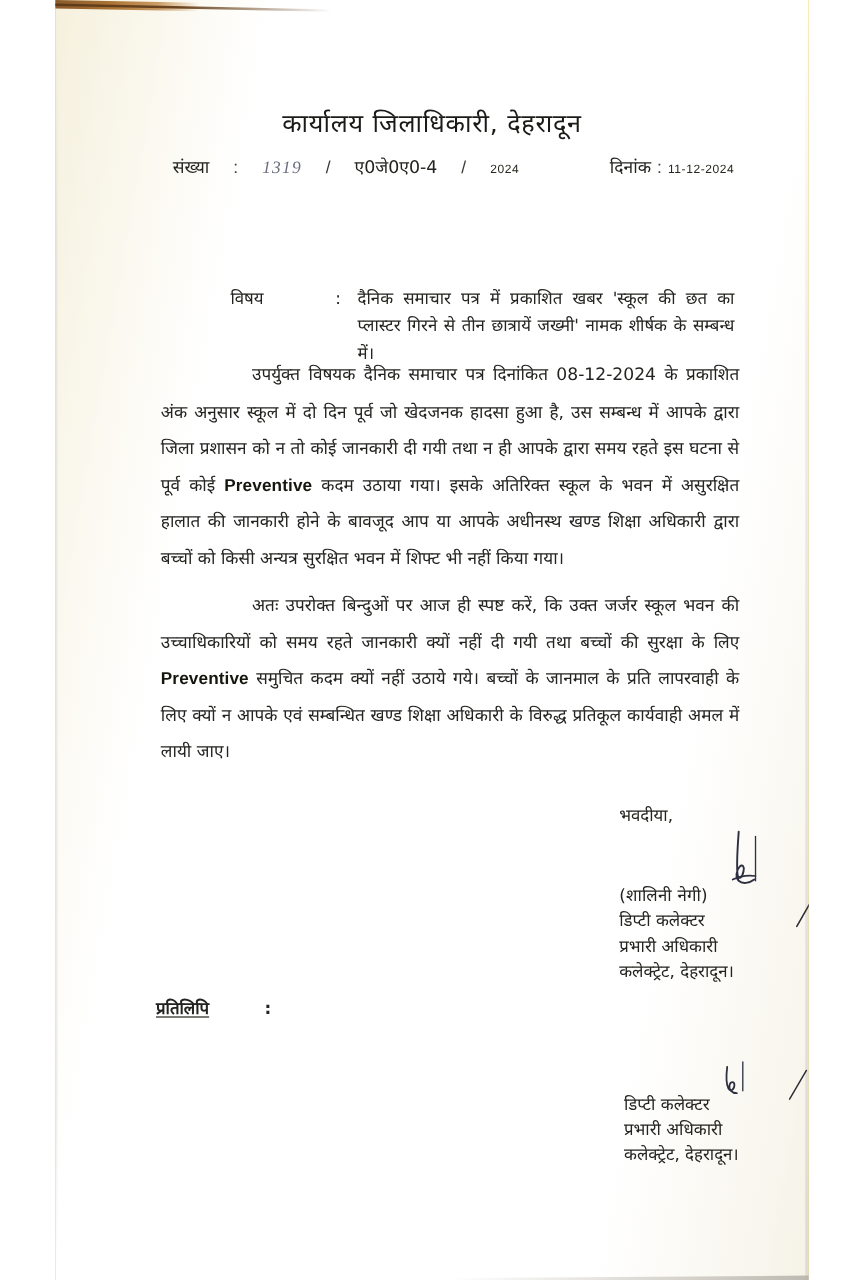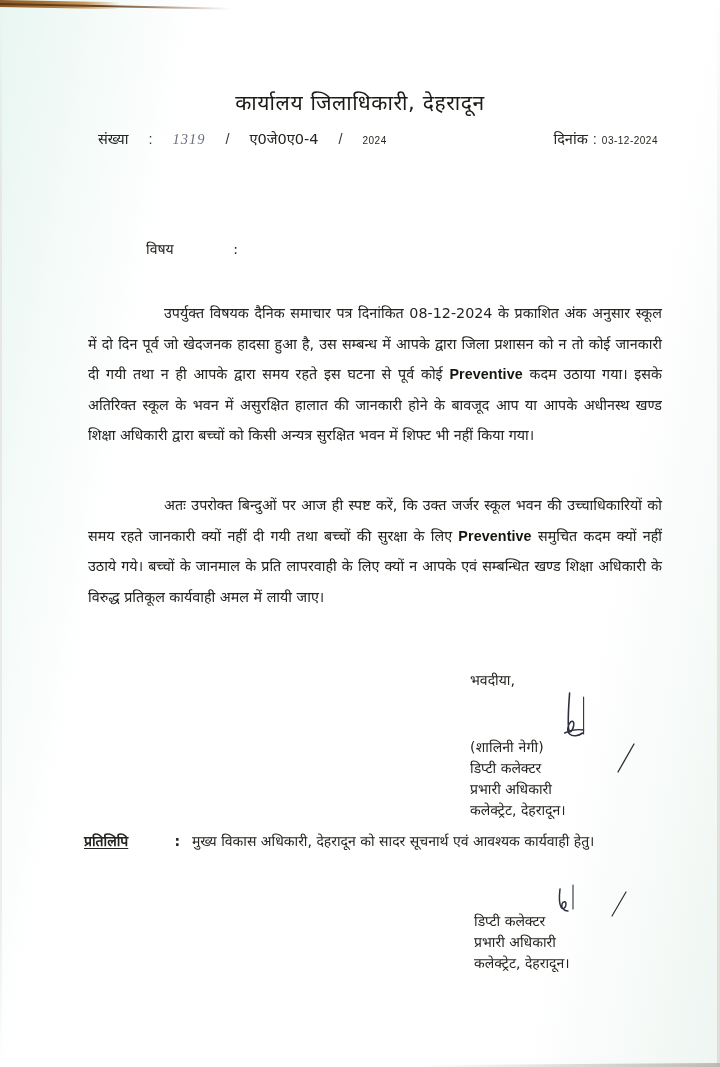--- a/index.html
+++ b/index.html
@@ -6,24 +6,24 @@
   html, body {
     margin: 0;
     padding: 0;
     background: #ffffff;
   }
   body {
     font-family: "Liberation Sans", "DejaVu Sans", sans-serif;
   }
   .page {
     position: relative;
-    width: 720px;
+    width: 628px;
     height: 1067px;
     margin: 0 auto;
-    background: #5eead4;
+    background: #eab308;
     overflow: hidden;
     color: #1c1c1c;
   }
   
   .paper-field {
     position: absolute;
     inset: 0;
     background:
       linear-gradient(100deg, rgba(247,247,244,0.9) 0%, rgba(255,255,255,1) 22%, rgba(255,255,255,1) 78%, rgba(246,246,243,0.95) 100%);
     pointer-events: none;
@@ -246,30 +246,31 @@
         <span class="meta-sep">:</span>
         <span class="ref-number">1319</span>
         <span class="meta-sep">/</span>
         <span class="hindi">ए0जे0ए0-4</span>
         <span class="meta-sep">/</span>
         <span class="dateval">2024</span>
       </div>
       <div class="meta-right">
         <span class="hindi">दिनांक</span>
         <span class="meta-sep">:</span>
-        <span class="dateval">03-12-2024</span>
+        <span class="dateval">11-12-2024</span>
       </div>
     </div>
 
 
     <div class="subject-block hindi">
       <div class="subject-label">
         <span>विषय</span>
         <span>:</span>
       </div>
+      <div class="subject-text">दैनिक समाचार पत्र में प्रकाशित खबर 'स्कूल की छत का प्लास्टर गिरने से तीन छात्रायें जख्मी' नामक शीर्षक के सम्बन्ध में।</div>
     </div>
 
     <div class="para para-1 hindi">
       <span>उपर्युक्त विषयक दैनिक समाचार पत्र दिनांकित 08-12-2024 के प्रकाशित अंक अनुसार स्कूल में दो दिन पूर्व जो खेदजनक हादसा हुआ है, उस सम्बन्ध में आपके द्वारा जिला प्रशासन को न तो कोई जानकारी दी गयी तथा न ही आपके द्वारा समय रहते इस घटना से पूर्व कोई </span><span class="latin">Preventive</span><span> कदम उठाया गया। इसके अतिरिक्त स्कूल के भवन में असुरक्षित हालात की जानकारी होने के बावजूद आप या आपके अधीनस्थ खण्ड शिक्षा अधिकारी द्वारा बच्चों को किसी अन्यत्र सुरक्षित भवन में शिफ्ट भी नहीं किया गया।</span>
     </div>
 
     <div class="para para-2 hindi">
       <span>अतः उपरोक्त बिन्दुओं पर आज ही स्पष्ट करें, कि उक्त जर्जर स्कूल भवन की उच्चाधिकारियों को समय रहते जानकारी क्यों नहीं दी गयी तथा बच्चों की सुरक्षा के लिए </span><span class="latin">Preventive</span><span> समुचित कदम क्यों नहीं उठाये गये। बच्चों के जानमाल के प्रति लापरवाही के लिए क्यों न आपके एवं सम्बन्धित खण्ड शिक्षा अधिकारी के विरुद्ध प्रतिकूल कार्यवाही अमल में लायी जाए।</span>
     </div>
 
@@ -286,21 +287,20 @@
       <div class="sign-line">डिप्टी कलेक्टर</div>
       <div class="sign-line">प्रभारी अधिकारी</div>
       <div class="sign-line">कलेक्ट्रेट, देहरादून।</div>
     </div>
 
     <div class="copy-block hindi">
       <div class="copy-label">
         <span class="lbl">प्रतिलिपि</span>
         <span>:</span>
       </div>
-      <div class="copy-text">मुख्य विकास अधिकारी, देहरादून को सादर सूचनार्थ एवं आवश्यक कार्यवाही हेतु।</div>
     </div>
 
     <div class="sign-block sign-2 hindi">
       <div class="sig-mark-small">
         <svg width="110" height="44" viewBox="0 0 110 44" aria-hidden="true">
           <path d="M49 6 C48 14, 48 20, 50 24 C52 27, 55 25, 55 21 C55 18, 52 18, 51 21 C50 25, 53 28, 57 28" stroke="#2c3040" stroke-width="1.5" fill="none" stroke-linecap="round"></path>
           <path d="M62 2 L62 26" stroke="#2c3040" stroke-width="1.1" fill="none" stroke-linecap="round"></path>
         </svg>
       </div>
       <div class="sign-line">डिप्टी कलेक्टर</div>

